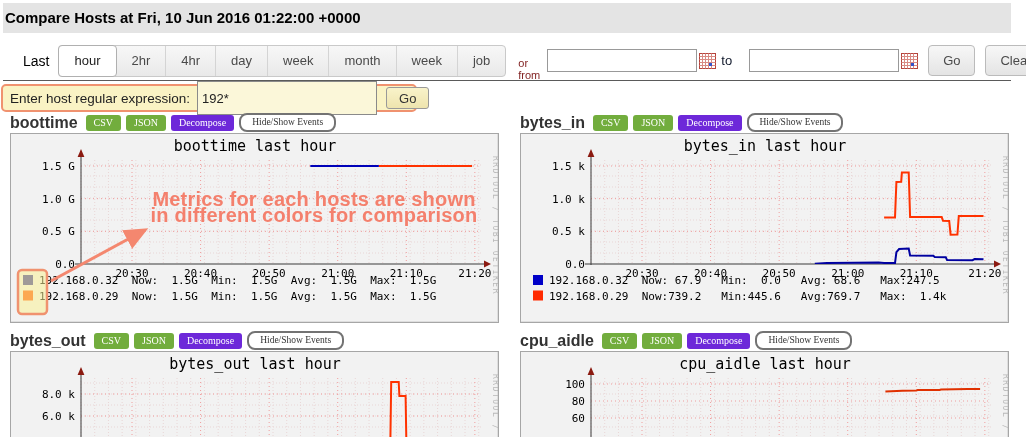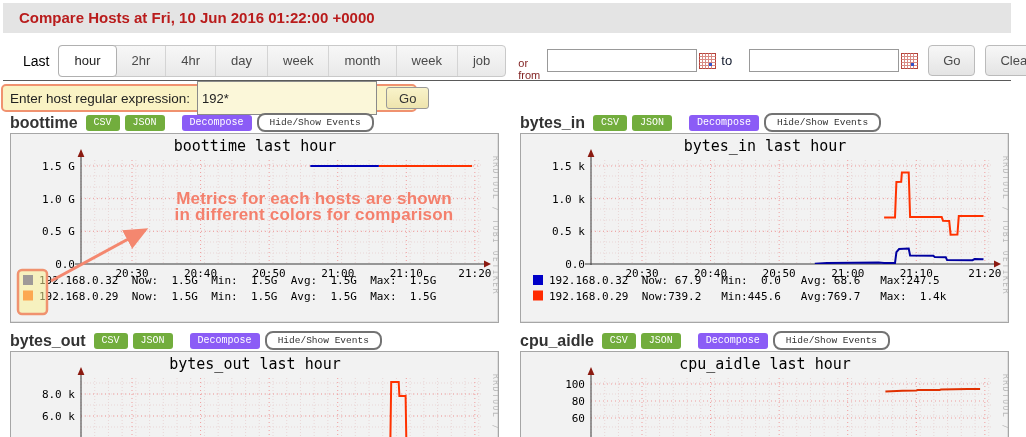--- a/index.html
+++ b/index.html
@@ -1,22 +1,22 @@
 <!DOCTYPE html>
 <html><head>
 <meta charset="utf-8">
 <style>
   * { box-sizing: border-box; margin: 0; padding: 0; }
   html, body { background: #fff; }
   body { font-family: "Liberation Sans", sans-serif; }
   #app { position: relative; width: 1026px; height: 437px; overflow: hidden; background: #fff; }
 
   .titlebar { position: absolute; left: 3px; top: 3px; width: 1008px; height: 30px;
-    background: #e4e4e4; line-height: 30px; padding-left: 16px;
-    font-size: 15px; font-weight: bold; color: #b91c1c; }
+    background: #e4e4e4; line-height: 30px; padding-left: 2px;
+    font-size: 15px; font-weight: bold; color: #000000; }
 
   .toolbar { position: absolute; left: 23px; top: 44px; height: 33px; display: flex; align-items: center; }
   .last-label { font-size: 14px; color: #000; margin-right: 9px; }
   .btn-group { display: inline-flex; align-items: center; border: 1px solid #c9c9c9; border-radius: 4px;
     background: linear-gradient(#f7f7f7, #e9e9e9); height: 32px; }
   .btn-group button { font-family: "Liberation Sans", sans-serif; font-size: 13px; color: #4a4a4a;
     background: transparent; border: none; border-right: 1px solid #d4d4d4; padding: 0 15px; height: 30px; cursor: pointer; }
   .btn-group button:last-child { border-right: none; }
   .btn-group button.active { background: #fff; border: 1px solid #b0b0b0; border-radius: 4px;
     height: 32px; margin: -1px 0 -1px -1px; color: #222; }
@@ -36,37 +36,37 @@
   .regex-bar label { font-size: 13.5px; color: #222; margin-right: 7px; white-space: nowrap; }
   .regex-input { width: 180px; height: 20px; border: 1px solid #8a8a8a; background: #fbf7d9;
     font-size: 13px; padding: 16px 4px; color: #222; }
   .regex-go { margin-left: 9px; font-size: 13px; color: #333; background: linear-gradient(#f9f3ca, #eee4ae);
     border: 1px solid #999; border-radius: 3px; height: 22px; padding: 0 12px; cursor: pointer; }
 
   #charts-grid { position: absolute; left: 10px; top: 112px; display: grid;
     grid-template-columns: 489px 489px; column-gap: 21px; row-gap: 7px; }
   .panel-head { height: 21px; display: flex; align-items: center; gap: 5px; }
   .metric-name { font-size: 16px; font-weight: bold; color: #333; margin-right: 3px; }
-  .pill { font-family: Liberation Mono, monospace; font-size: 10px; color: #fff; border: none;
+  .pill { font-family: Liberation Serif, serif; font-size: 10px; color: #fff; border: none;
     border-radius: 3px; padding: 3px 8px; cursor: pointer; line-height: 1; text-align: center; }
   .pill.green { background: #72ad3d; }
-  .pill.blue  { background: #8b5cf6; margin-left: 12px; }
+  .pill.blue  { background: #6d28d9; }
   .pill.events { background: #fff; color: #333; border: 2px solid #737373; border-radius: 8px;
     font-size: 9.5px; padding: 3px 11px; }
   .graph { position: relative; width: 489px; height: 190px; background: #f2f2f2;
     border: 1px solid #a6a6a6; box-shadow: inset -1px -1px 0 #dedede; }
 
   svg text { font-family: "DejaVu Sans Mono", monospace; fill: #000; }
   .gtitle { font-size: 15px; }
   .gtick  { font-size: 11px; }
   .gleg   { font-size: 11px; white-space: pre; }
   .gwm    { font-size: 8px; fill: #b9b9b9; letter-spacing: 1.5px; }
 
   .note { position: absolute; left: 133px; top: 57px; width: 340px; text-align: center;
-    font-size: 17px; font-weight: bold; line-height: 16px; letter-spacing: 0.2px; }
+    font-size: 20px; font-weight: bold; line-height: 16px; letter-spacing: 0.2px; }
   .overlay { position: absolute; left: 0; top: 0; pointer-events: none; }
 </style>
 </head>
 <body>
 
 <div id="app">
 
   <div class="titlebar">
     <span>Compare Hosts at Fri, 10 Jun 2016 01:22:00 +0000</span>
   </div>

